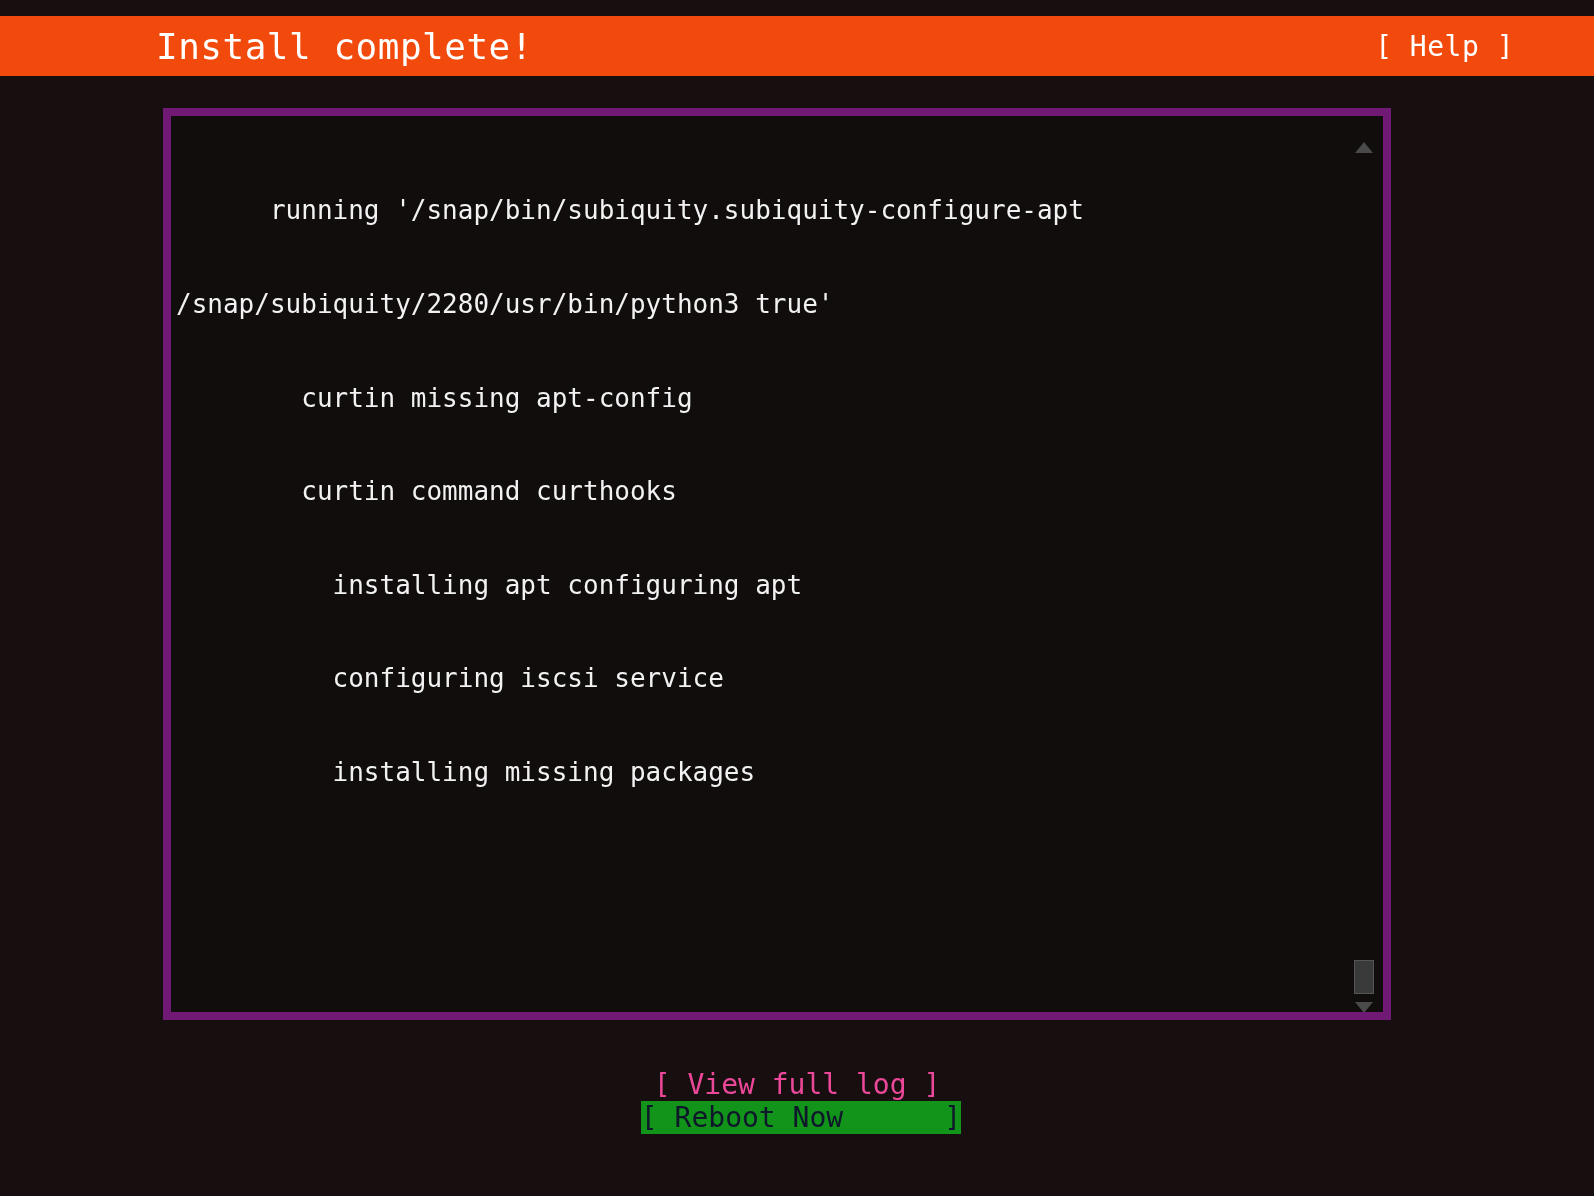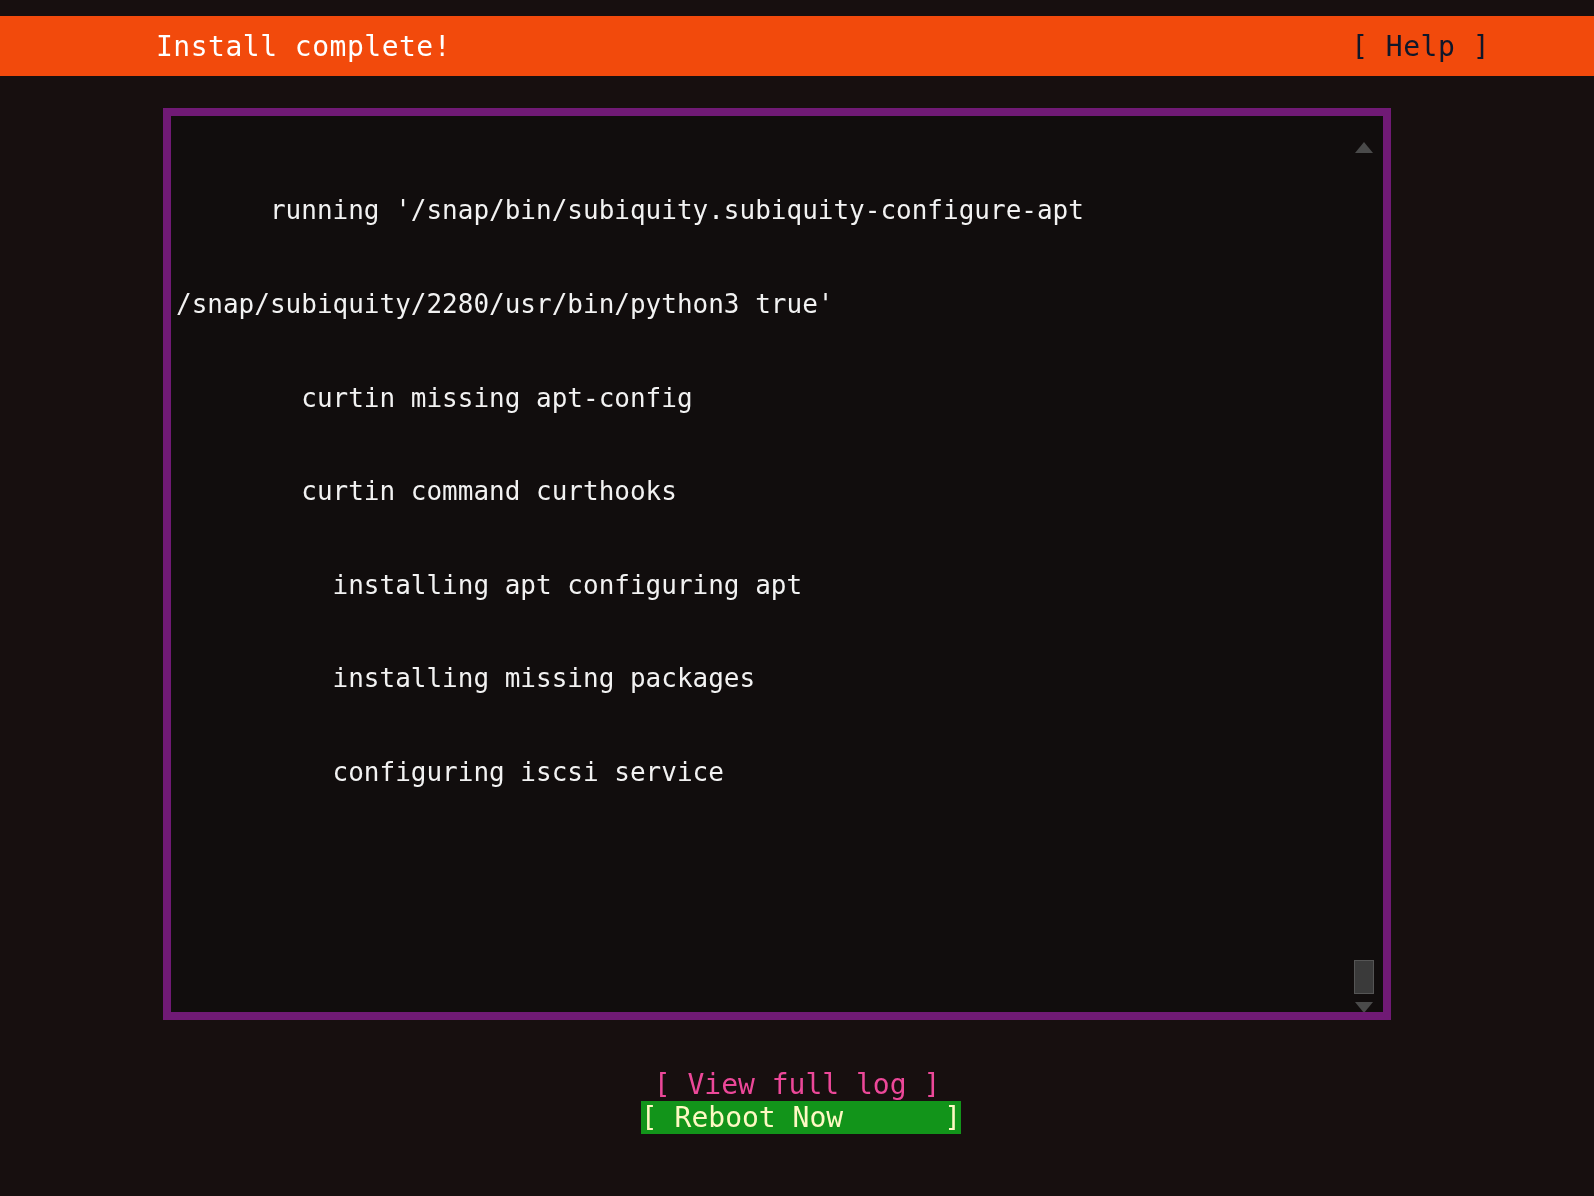--- a/index.html
+++ b/index.html
@@ -29,27 +29,27 @@
     width: 1594px;
     height: 60px;
     background: #f24a0c;
     display: flex;
     align-items: center;
     justify-content: space-between;
   }
   #header-title {
     margin-left: 156px;
     color: #ffffff;
-    font-size: 28px;
+    font-size: 36px;
     letter-spacing: 0.5px;
     white-space: pre;
   }
   #header-help {
-    margin-right: 104px;
-    color: #0f172a;
+    margin-right: 80px;
+    color: #ffffff;
     font-size: 28px;
     letter-spacing: 0.5px;
     white-space: pre;
   }
 
   
   #log-box {
     position: absolute;
     left: 163px;
     top: 108px;
@@ -124,43 +124,43 @@
   .footer-btn {
     font-size: 28px;
     line-height: 33px;
     white-space: pre;
     color: #ec4899;
     background: transparent;
     padding: 0;
   }
   .footer-btn.selected {
     background: #12941a;
-    color: #fef9c3;
+    color: #0f172a;
     margin-left: 8px;
   }
 </style>
 </head>
 <body>
 
 <div id="screen">
 
   <div id="header-bar">
     <div id="header-title">Install complete!</div>
     <div id="header-help">[ Help ]</div>
   </div>
 
   <div id="log-box">
     <div id="log-lines">
       <div class="log-line">      running '/snap/bin/subiquity.subiquity-configure-apt</div>
       <div class="log-line">/snap/subiquity/2280/usr/bin/python3 true'</div>
       <div class="log-line">        curtin missing apt-config</div>
       <div class="log-line">        curtin command curthooks</div>
       <div class="log-line">          installing apt configuring apt</div>
+      <div class="log-line">          configuring iscsi service</div>
       <div class="log-line">          installing missing packages</div>
-      <div class="log-line">          configuring iscsi service</div>
       
       
       
       
       
       
       
       
       
       

